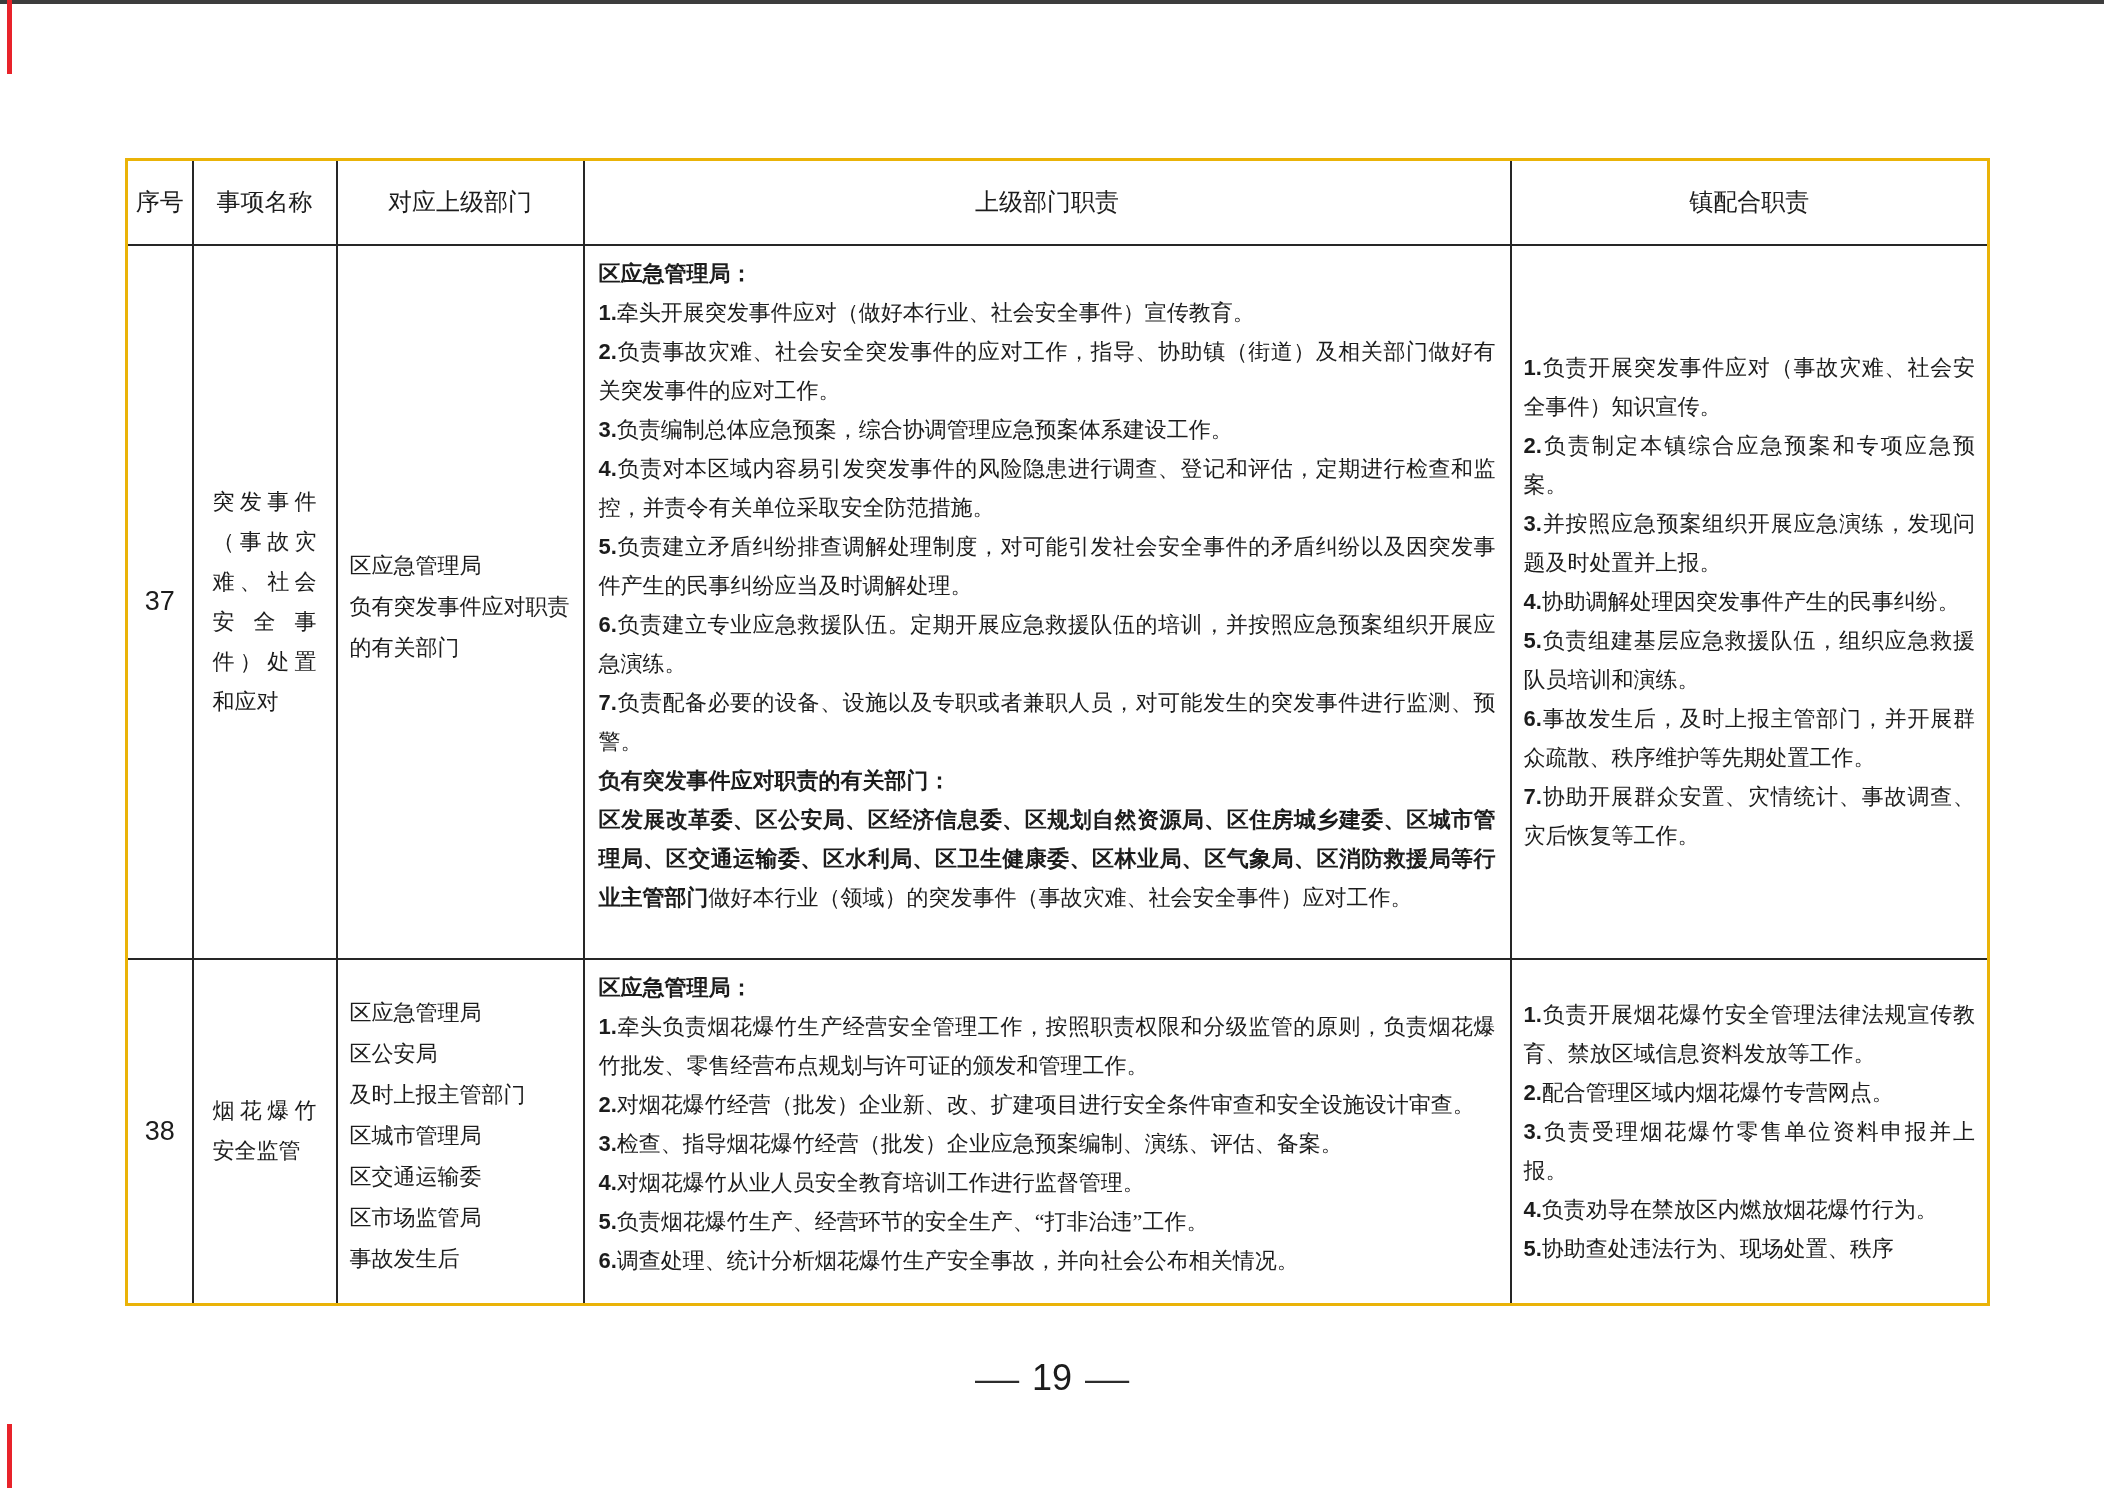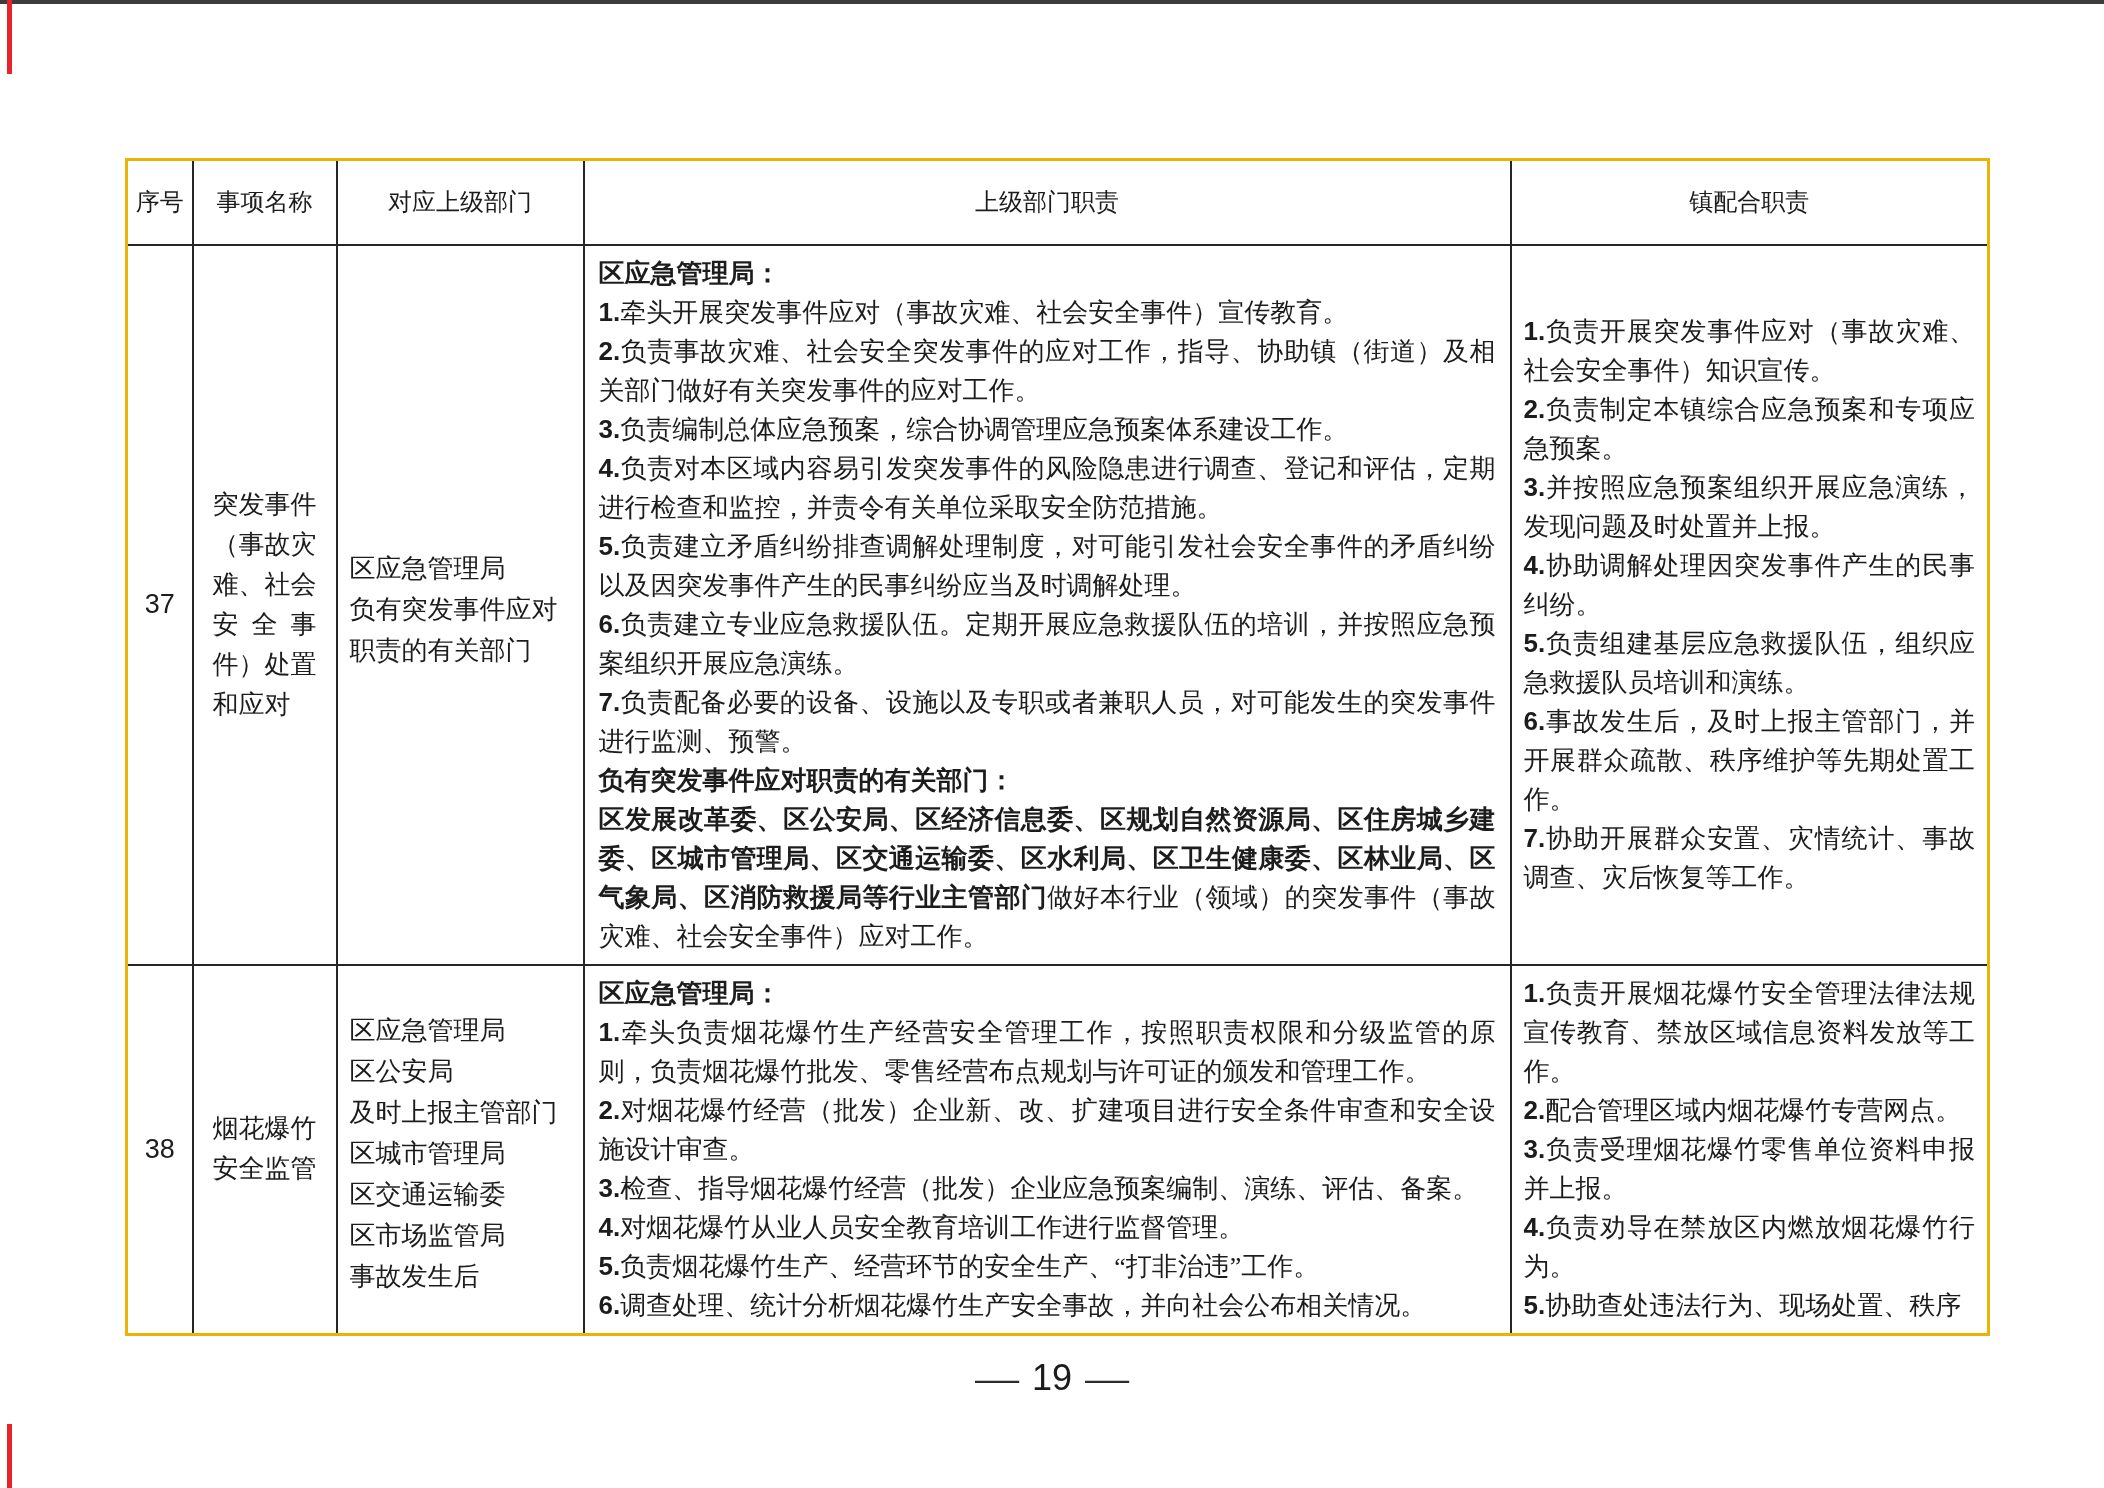--- a/index.html
+++ b/index.html
@@ -22,21 +22,21 @@
     border:2px solid #262626;
   }
   thead tr{height:85px;}
   tbody tr:nth-child(1){height:714px;}
   tbody tr:nth-child(2){height:346px;}
 
   th{
     font-weight:400;font-size:24px;line-height:34px;text-align:center;
     vertical-align:middle;padding:0 6px;
   }
-  td{font-size:26px;vertical-align:middle;}
+  td{font-size:22px;vertical-align:middle;}
 
   .c-no{
     text-align:center;font-family:"Liberation Sans","DejaVu Sans",sans-serif;
     font-size:27px;
   }
   .c-name{
     text-align:justify;padding:0 19px;line-height:40px;
   }
   .c-dept{
     padding:15px 10px 6px 12px;line-height:41px;text-align:left;font-family:Liberation Serif, serif;
@@ -93,21 +93,21 @@
         <td class="c-no">37</td>
         <td class="c-name">
           <div>突发事件（事故灾难、社会安全事件）处置和应对</div>
         </td>
         <td class="c-dept">
           <div class="dept-line">区应急管理局</div>
           <div class="dept-line">负有突发事件应对职责的有关部门</div>
         </td>
         <td class="c-duty">
           <div class="para"><span class="b">区应急管理局：</span></div>
-          <div class="para"><span class="b">1.</span><span>牵头开展突发事件应对（事故灾难、社会安全事件）宣传教育。</span></div>
+          <div class="para"><span class="b">1.</span><span>牵头开展突发事件应对（做好本行业、社会安全事件）宣传教育。</span></div>
           <div class="para"><span class="b">2.</span><span>负责事故灾难、社会安全突发事件的应对工作，指导、协助镇（街道）及相关部门做好有关突发事件的应对工作。</span></div>
           <div class="para"><span class="b">3.</span><span>负责编制总体应急预案，综合协调管理应急预案体系建设工作。</span></div>
           <div class="para"><span class="b">4.</span><span>负责对本区域内容易引发突发事件的风险隐患进行调查、登记和评估，定期进行检查和监控，并责令有关单位采取安全防范措施。</span></div>
           <div class="para"><span class="b">5.</span><span>负责建立矛盾纠纷排查调解处理制度，对可能引发社会安全事件的矛盾纠纷以及因突发事件产生的民事纠纷应当及时调解处理。</span></div>
           <div class="para"><span class="b">6.</span><span>负责建立专业应急救援队伍。定期开展应急救援队伍的培训，并按照应急预案组织开展应急演练。</span></div>
           <div class="para"><span class="b">7.</span><span>负责配备必要的设备、设施以及专职或者兼职人员，对可能发生的突发事件进行监测、预警。</span></div>
           <div class="para"><span class="b">负有突发事件应对职责的有关部门：</span></div>
           <div class="para"><span class="b">区发展改革委、区公安局、区经济信息委、区规划自然资源局、区住房城乡建委、区城市管理局、区交通运输委、区水利局、区卫生健康委、区林业局、区气象局、区消防救援局等行业主管部门</span><span>做好本行业（领域）的突发事件（事故灾难、社会安全事件）应对工作。</span></div>
         </td>
         <td class="c-town">

